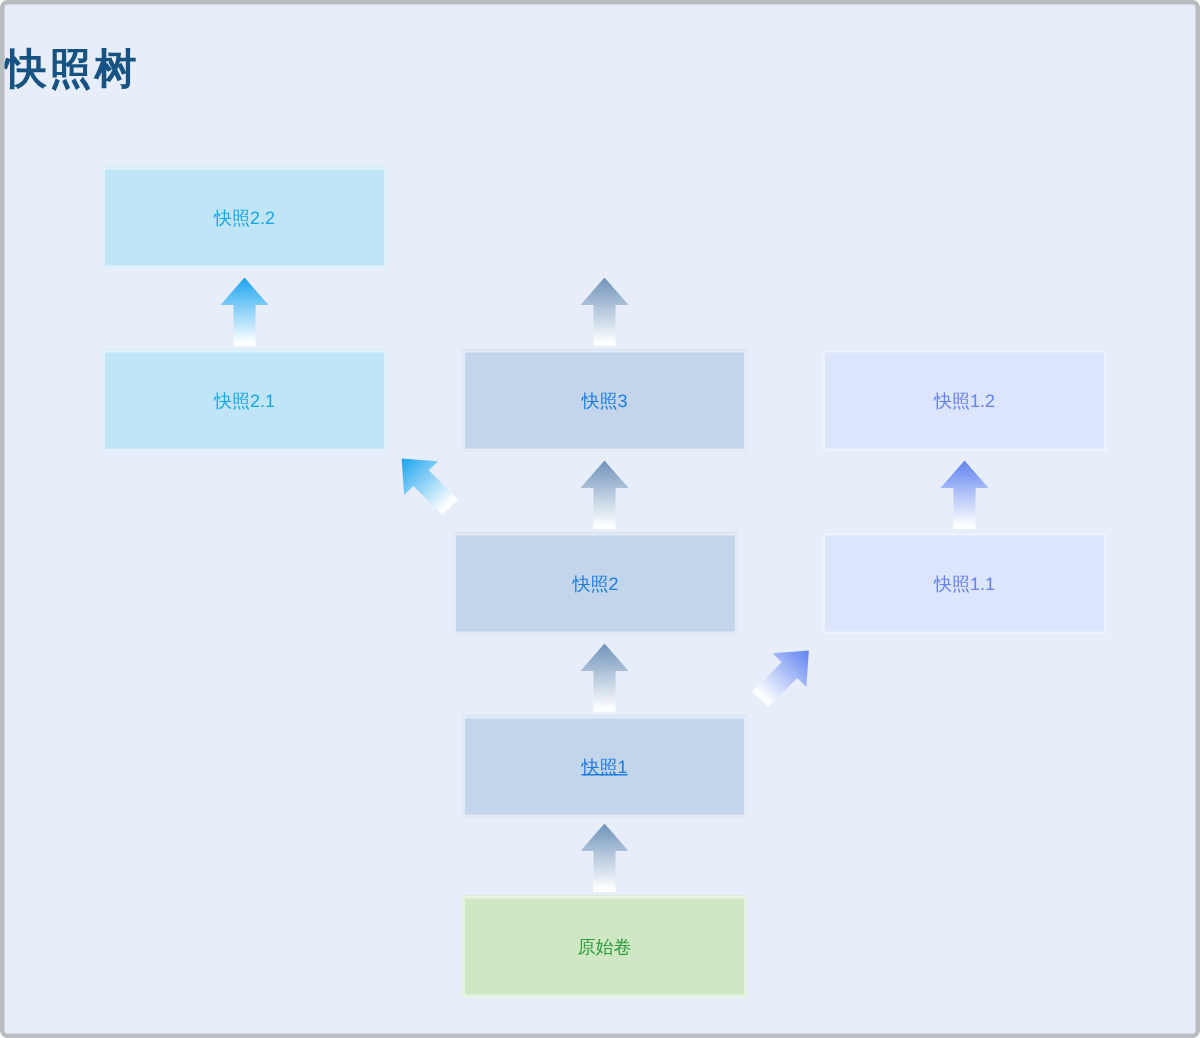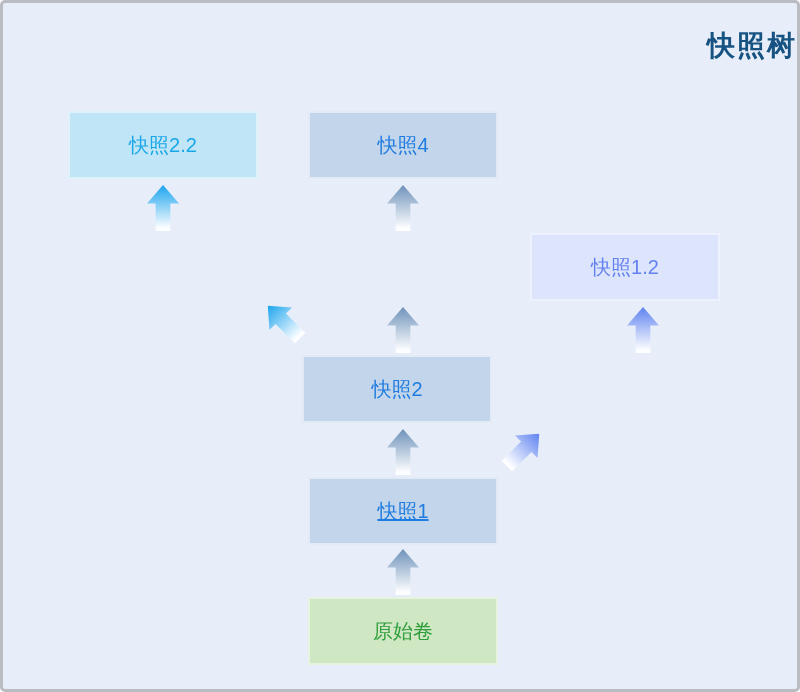--- a/index.html
+++ b/index.html
@@ -12,27 +12,27 @@
   }
   html,body{margin:0;padding:0;background:#fff;}
   body{font-family:"Liberation Sans","DejaVu Sans",sans-serif;}
   .canvas{
     position:relative; width:800px; height:692px; box-sizing:border-box;
     background:var(--bg); border:3px solid var(--frame-border); border-radius:5px;
     overflow:hidden;
   }
   .title{
     position:absolute; top:24px; left:0; width:100%;
-    text-align:right; font-size:28px; font-weight:bold;
+    text-align:left; font-size:28px; font-weight:bold;
     color:var(--title-text); letter-spacing:2px;
   }
   .node{
     position:absolute; width:190px; height:68px;
     display:flex; align-items:center; justify-content:center;
-    font-size:20px; box-shadow:inset 0 0 0 2px rgba(255,255,255,0.5);
+    font-size:12px; box-shadow:inset 0 0 0 2px rgba(255,255,255,0.5);
   }
   .steel{background:var(--steel-bg); color:var(--steel-text);}
   .cyan{background:var(--cyan-bg); color:var(--cyan-text);}
   .lav{background:var(--lav-bg); color:var(--lav-text);}
   .green{background:var(--green-bg); color:var(--green-text);}
   .arrow{
     position:absolute; width:32px; height:46px;
     clip-path:polygon(50% 0%,100% 40%,73% 40%,73% 100%,27% 100%,27% 40%,0% 40%);
   }
   .arrow.steel-a{background:linear-gradient(to bottom,var(--arrow-steel) 0%,#fdfeff 94%);}
@@ -42,26 +42,28 @@
   .rot-upright{transform:rotate(45deg);}
 </style>
 </head>
 <body>
 
 <div class="canvas">
 
   <div class="title">快照树</div>
 
   <div class="node cyan" style="left:65px; top:108px;">快照2.2</div>
+  <div class="node cyan" style="left:65px; top:230px;">快照2.1</div>
 
-  <div class="node steel" style="left:305px; top:108px;">快照4</div>
+  <div class="node steel" style="left:305px; top:230px;">快照3</div>
   <div class="node steel" style="left:299px; top:352px;">快照2</div>
   <div class="node steel" style="left:305px; top:474px;text-decoration:underline;">快照1</div>
 
-  <div class="node lav" style="left:527px; top:230px;">快照1.2</div>
+  <div class="node lav" style="left:545px; top:230px;">快照1.2</div>
+  <div class="node lav" style="left:545px; top:352px;">快照1.1</div>
 
   <div class="node green" style="left:305px; top:594px;">原始卷</div>
 
   <div class="arrow steel-a" style="left:384px; top:546px;"></div>
   <div class="arrow steel-a" style="left:384px; top:426px;"></div>
   <div class="arrow steel-a" style="left:384px; top:304px;"></div>
   <div class="arrow steel-a" style="left:384px; top:182px;"></div>
 
   <div class="arrow cyan-a" style="left:144px; top:182px;"></div>
   <div class="arrow cyan-a rot-upleft" style="left:265px; top:296px;"></div>

